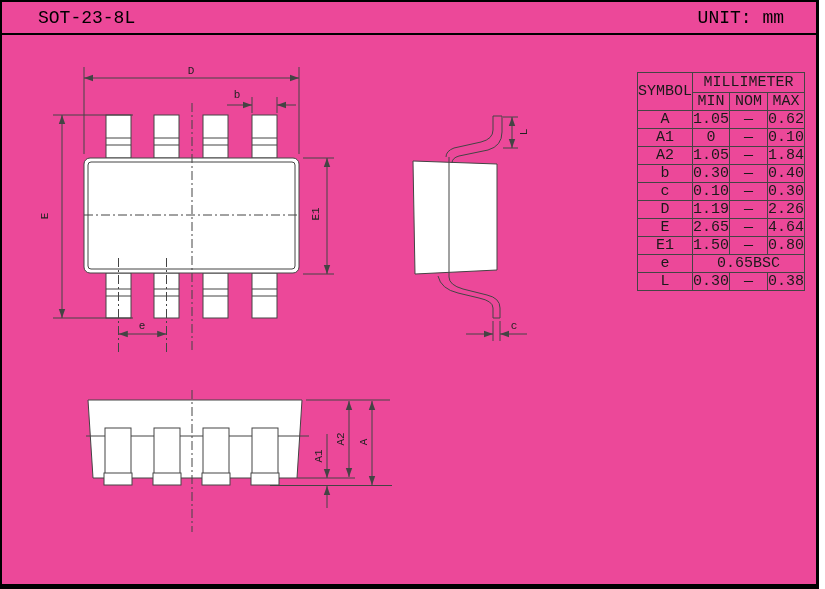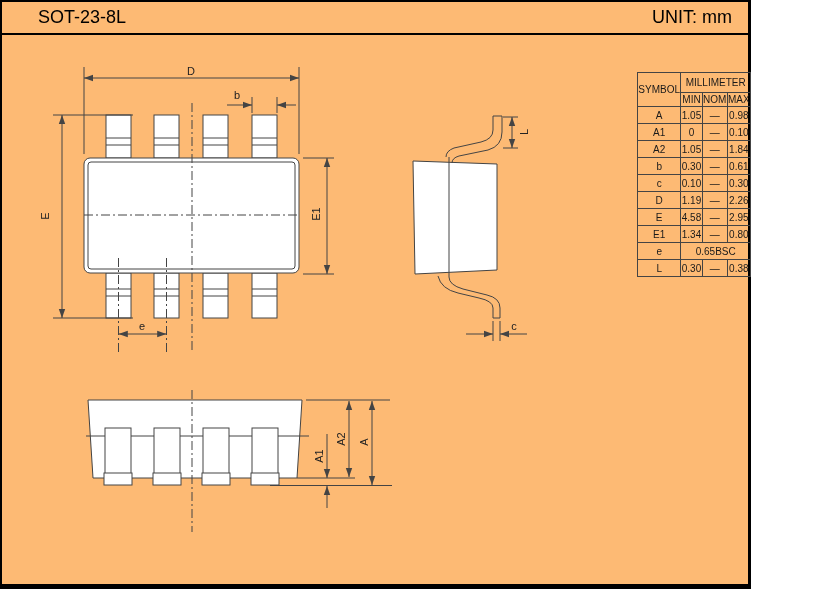--- a/index.html
+++ b/index.html
@@ -1,41 +1,41 @@
 <!DOCTYPE html>
 <html><head>
 <meta charset="utf-8">
 <style>
   html,body{margin:0;padding:0;background:#fff;}
   .page{
-    position:relative;width:751px;height:589px;background:#fdba74;
-    font-family:Liberation Sans, sans-serif;color:#111;overflow:hidden;
+    position:relative;width:819px;height:589px;background:#ec4899;
+    font-family:Liberation Mono, monospace;color:#111;overflow:hidden;
   }
   .frame{
     position:absolute;inset:0;
     border-left:2px solid #000;border-top:2px solid #000;
     border-right:3px solid #000;border-bottom:5px solid #000;
     pointer-events:none;box-sizing:border-box;
   }
   .header{
     position:absolute;left:2px;top:2px;right:3px;height:31px;
     border-bottom:2px solid #000;display:flex;align-items:center;
     justify-content:space-between;box-sizing:content-box;
   }
   .header .title{margin-left:36px;font-size:18px;color:#000;}
-  .header .unit{margin-right:16px;font-size:18px;color:#000;}
+  .header .unit{margin-right:32px;font-size:18px;color:#000;}
   svg.draw{position:absolute;left:0;top:0;}
   .dim{
     position:absolute;font-size:11px;color:#222;white-space:nowrap;
     transform:translate(-50%,-50%);line-height:1;
   }
   .dim.rot{transform:translate(-50%,-50%) rotate(-90deg);}
   table.dims{
     position:absolute;left:637px;top:72px;border-collapse:collapse;
-    table-layout:fixed;font-size:10px;color:#1a1a1a;
+    table-layout:fixed;font-size:15px;color:#1a1a1a;
   }
   table.dims td{
     border:1px solid #444;text-align:center;vertical-align:middle;
     padding:0;overflow:hidden;
   }
   td.h1{height:19px;}
   td.h2{height:13px;}
   tr.dr td{height:16px;}
 </style>
 </head>
@@ -168,61 +168,61 @@
       </tr>
       <tr>
         <td class="h2">MIN</td>
         <td class="h2">NOM</td>
         <td class="h2">MAX</td>
       </tr>
       <tr class="dr">
         <td>A</td>
         <td>1.05</td>
         <td>—</td>
-        <td>0.98</td>
+        <td>0.62</td>
       </tr>
       <tr class="dr">
         <td>A1</td>
         <td>0</td>
         <td>—</td>
         <td>0.10</td>
       </tr>
       <tr class="dr">
         <td>A2</td>
         <td>1.05</td>
         <td>—</td>
         <td>1.84</td>
       </tr>
       <tr class="dr">
         <td>b</td>
         <td>0.30</td>
         <td>—</td>
-        <td>0.61</td>
+        <td>0.40</td>
       </tr>
       <tr class="dr">
         <td>c</td>
         <td>0.10</td>
         <td>—</td>
         <td>0.30</td>
       </tr>
       <tr class="dr">
         <td>D</td>
         <td>1.19</td>
         <td>—</td>
         <td>2.26</td>
       </tr>
       <tr class="dr">
         <td>E</td>
-        <td>4.58</td>
-        <td>—</td>
-        <td>2.95</td>
+        <td>2.65</td>
+        <td>—</td>
+        <td>4.64</td>
       </tr>
       <tr class="dr">
         <td>E1</td>
-        <td>1.34</td>
+        <td>1.50</td>
         <td>—</td>
         <td>0.80</td>
       </tr>
       <tr class="dr">
         <td>e</td>
         <td colspan="3">0.65BSC</td>
       </tr>
       <tr class="dr">
         <td>L</td>
         <td>0.30</td>

